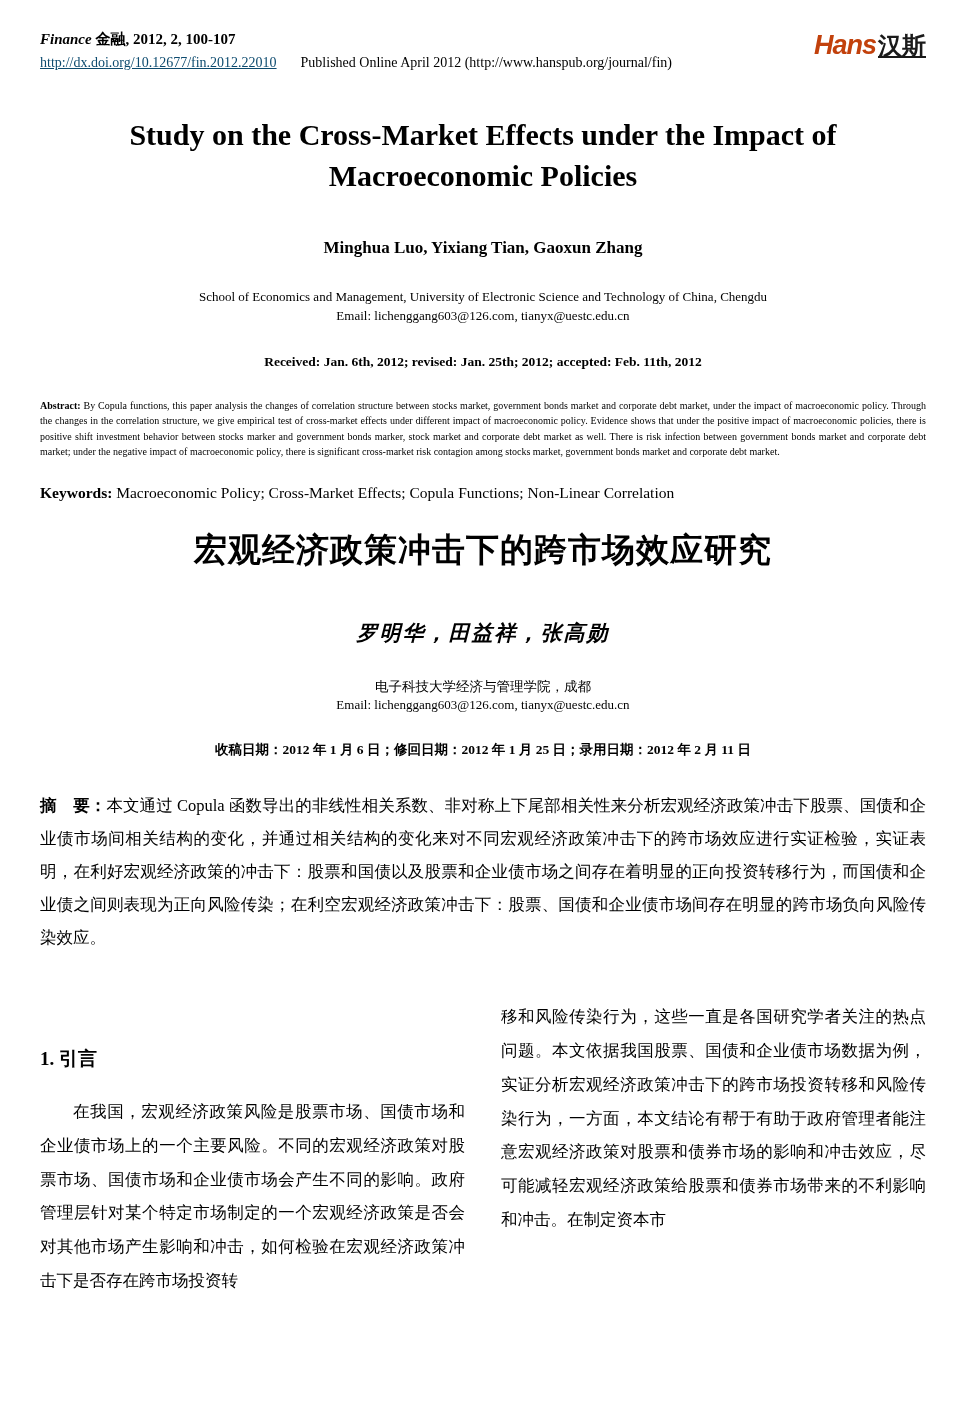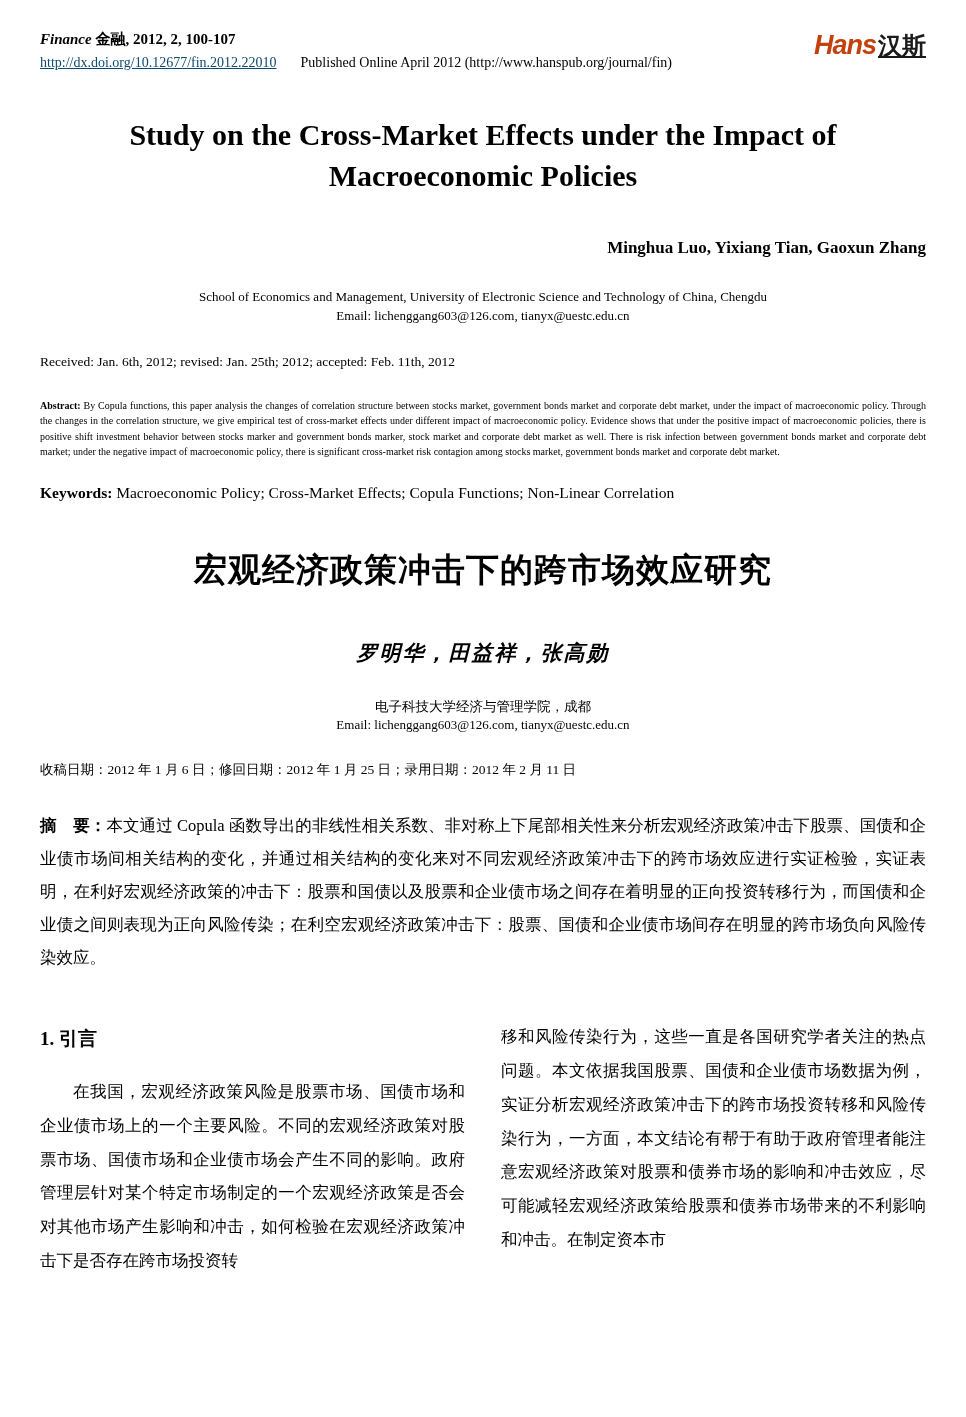--- a/index.html
+++ b/index.html
@@ -40,35 +40,35 @@
   }
   
   .en-title {
     margin-top: 44px;
     text-align: center;
     font-size: 30px;
     font-weight: bold;
     line-height: 1.35;
     padding: 0 20px;
   }
-  .en-authors { margin-top: 42px; text-align: right; font-size: 17px; font-weight: bold; }
+  .en-authors { margin-top: 42px; text-align: center; font-size: 17px; font-weight: bold; }
   .affil { text-align: center; font-size: 13px; line-height: 1.45; }
   .affil.first { margin-top: 30px; }
-  .received { margin-top: 28px; font-size: 13.5px; }
+  .received { margin-top: 28px; text-align: center; font-size: 13.5px; font-weight: bold; }
   .abstract {
     margin-top: 28px;
     font-size: 10px;
     line-height: 1.55;
     text-align: justify;
   }
   .blab { font-weight: bold; }
   .keywords { margin-top: 24px; font-size: 15.5px; }
   
   .cn-title {
-    margin-top: 46px;
+    margin-top: 26px;
     text-align: center;
     font-size: 33px;
     font-weight: bold;
     letter-spacing: 1px;
   }
   .cn-authors { margin-top: 46px; text-align: center; font-size: 21px; font-style: italic; font-weight: bold; letter-spacing: 2px; }
   .cn-affil { margin-top: 30px; font-size: 13.5px; }
   .cn-received { margin-top: 26px; font-size: 13.5px; }
   .cn-abstract {
     margin-top: 30px;
@@ -81,20 +81,21 @@
   .columns {
     margin-top: 46px;
     display: flex;
     gap: 36px;
   }
   .col { width: 425px; font-size: 16.5px; line-height: 2.05; text-align: justify; }
   .section-heading {
     font-size: 19px;
     font-weight: bold;
     margin-bottom: 16px;
+    margin-top: 40px;
   }
   .col-left-text { text-indent: 2em; }
 </style>
 </head>
 <body>
 
 <div class="page">
 
   <header class="topbar">
     <div>

